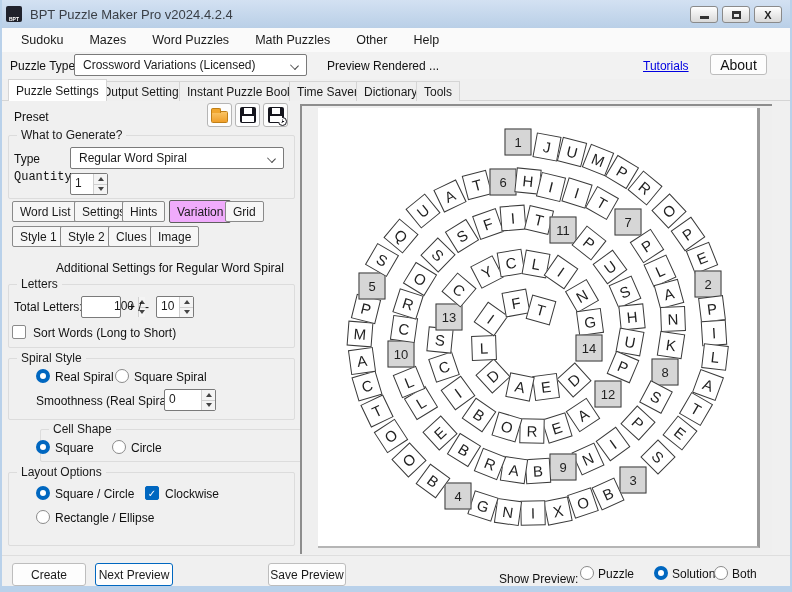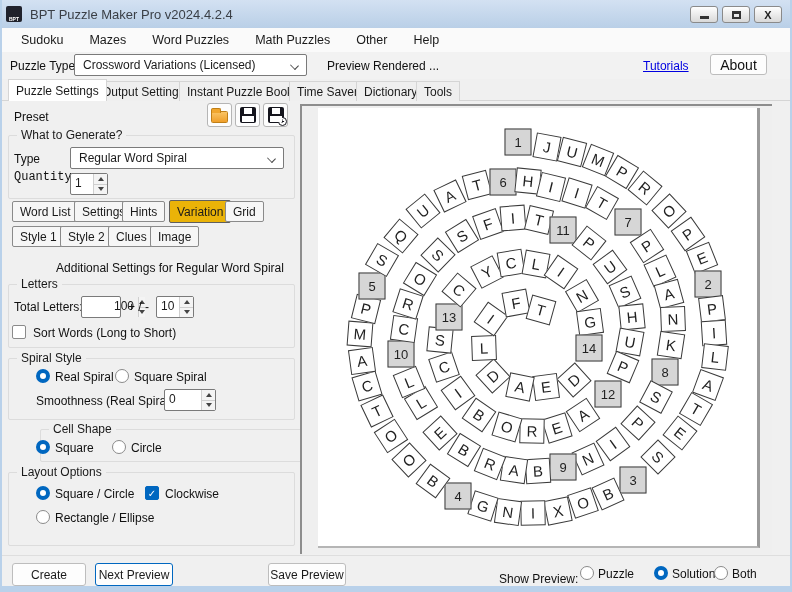--- a/index.html
+++ b/index.html
@@ -80,21 +80,21 @@
   .spin-arrows { width:14px; border-left:1px solid #cfcfcf; display:flex; flex-direction:column; }
   .spin-arrows span { flex:1; display:flex; align-items:center; justify-content:center; background:#f4f4f4; }
   .spin-arrows span + span { border-top:1px solid #cfcfcf; }
   .tri-up { width:0; height:0; border-left:3px solid transparent; border-right:3px solid transparent; border-bottom:4px solid #444; }
   .tri-dn { width:0; height:0; border-left:3px solid transparent; border-right:3px solid transparent; border-top:4px solid #444; }
 
   .subtab {
     position:absolute; height:21px; background:#f6f6f6; border:1px solid #8a8a8a; border-radius:2px;
     display:flex; align-items:center; justify-content:center; font-size:12px; padding:0 7px;
   }
-  .subtab.active { background:#eab308; border-color:#5f5f5f; height:23px; }
+  .subtab.active { background:#f0abfc; border-color:#5f5f5f; height:23px; }
 
   .radio {
     position:absolute; width:14px; height:14px; border-radius:50%;
     border:1px solid #8a8a8a; background:#fff;
   }
   .radio.on { border:4.5px solid #0067c0; }
   .checkbox {
     position:absolute; width:14px; height:14px; border:1px solid #8a8a8a; border-radius:2px; background:#fff;
     display:flex; align-items:center; justify-content:center; font-size:10px; color:#fff;
   }

